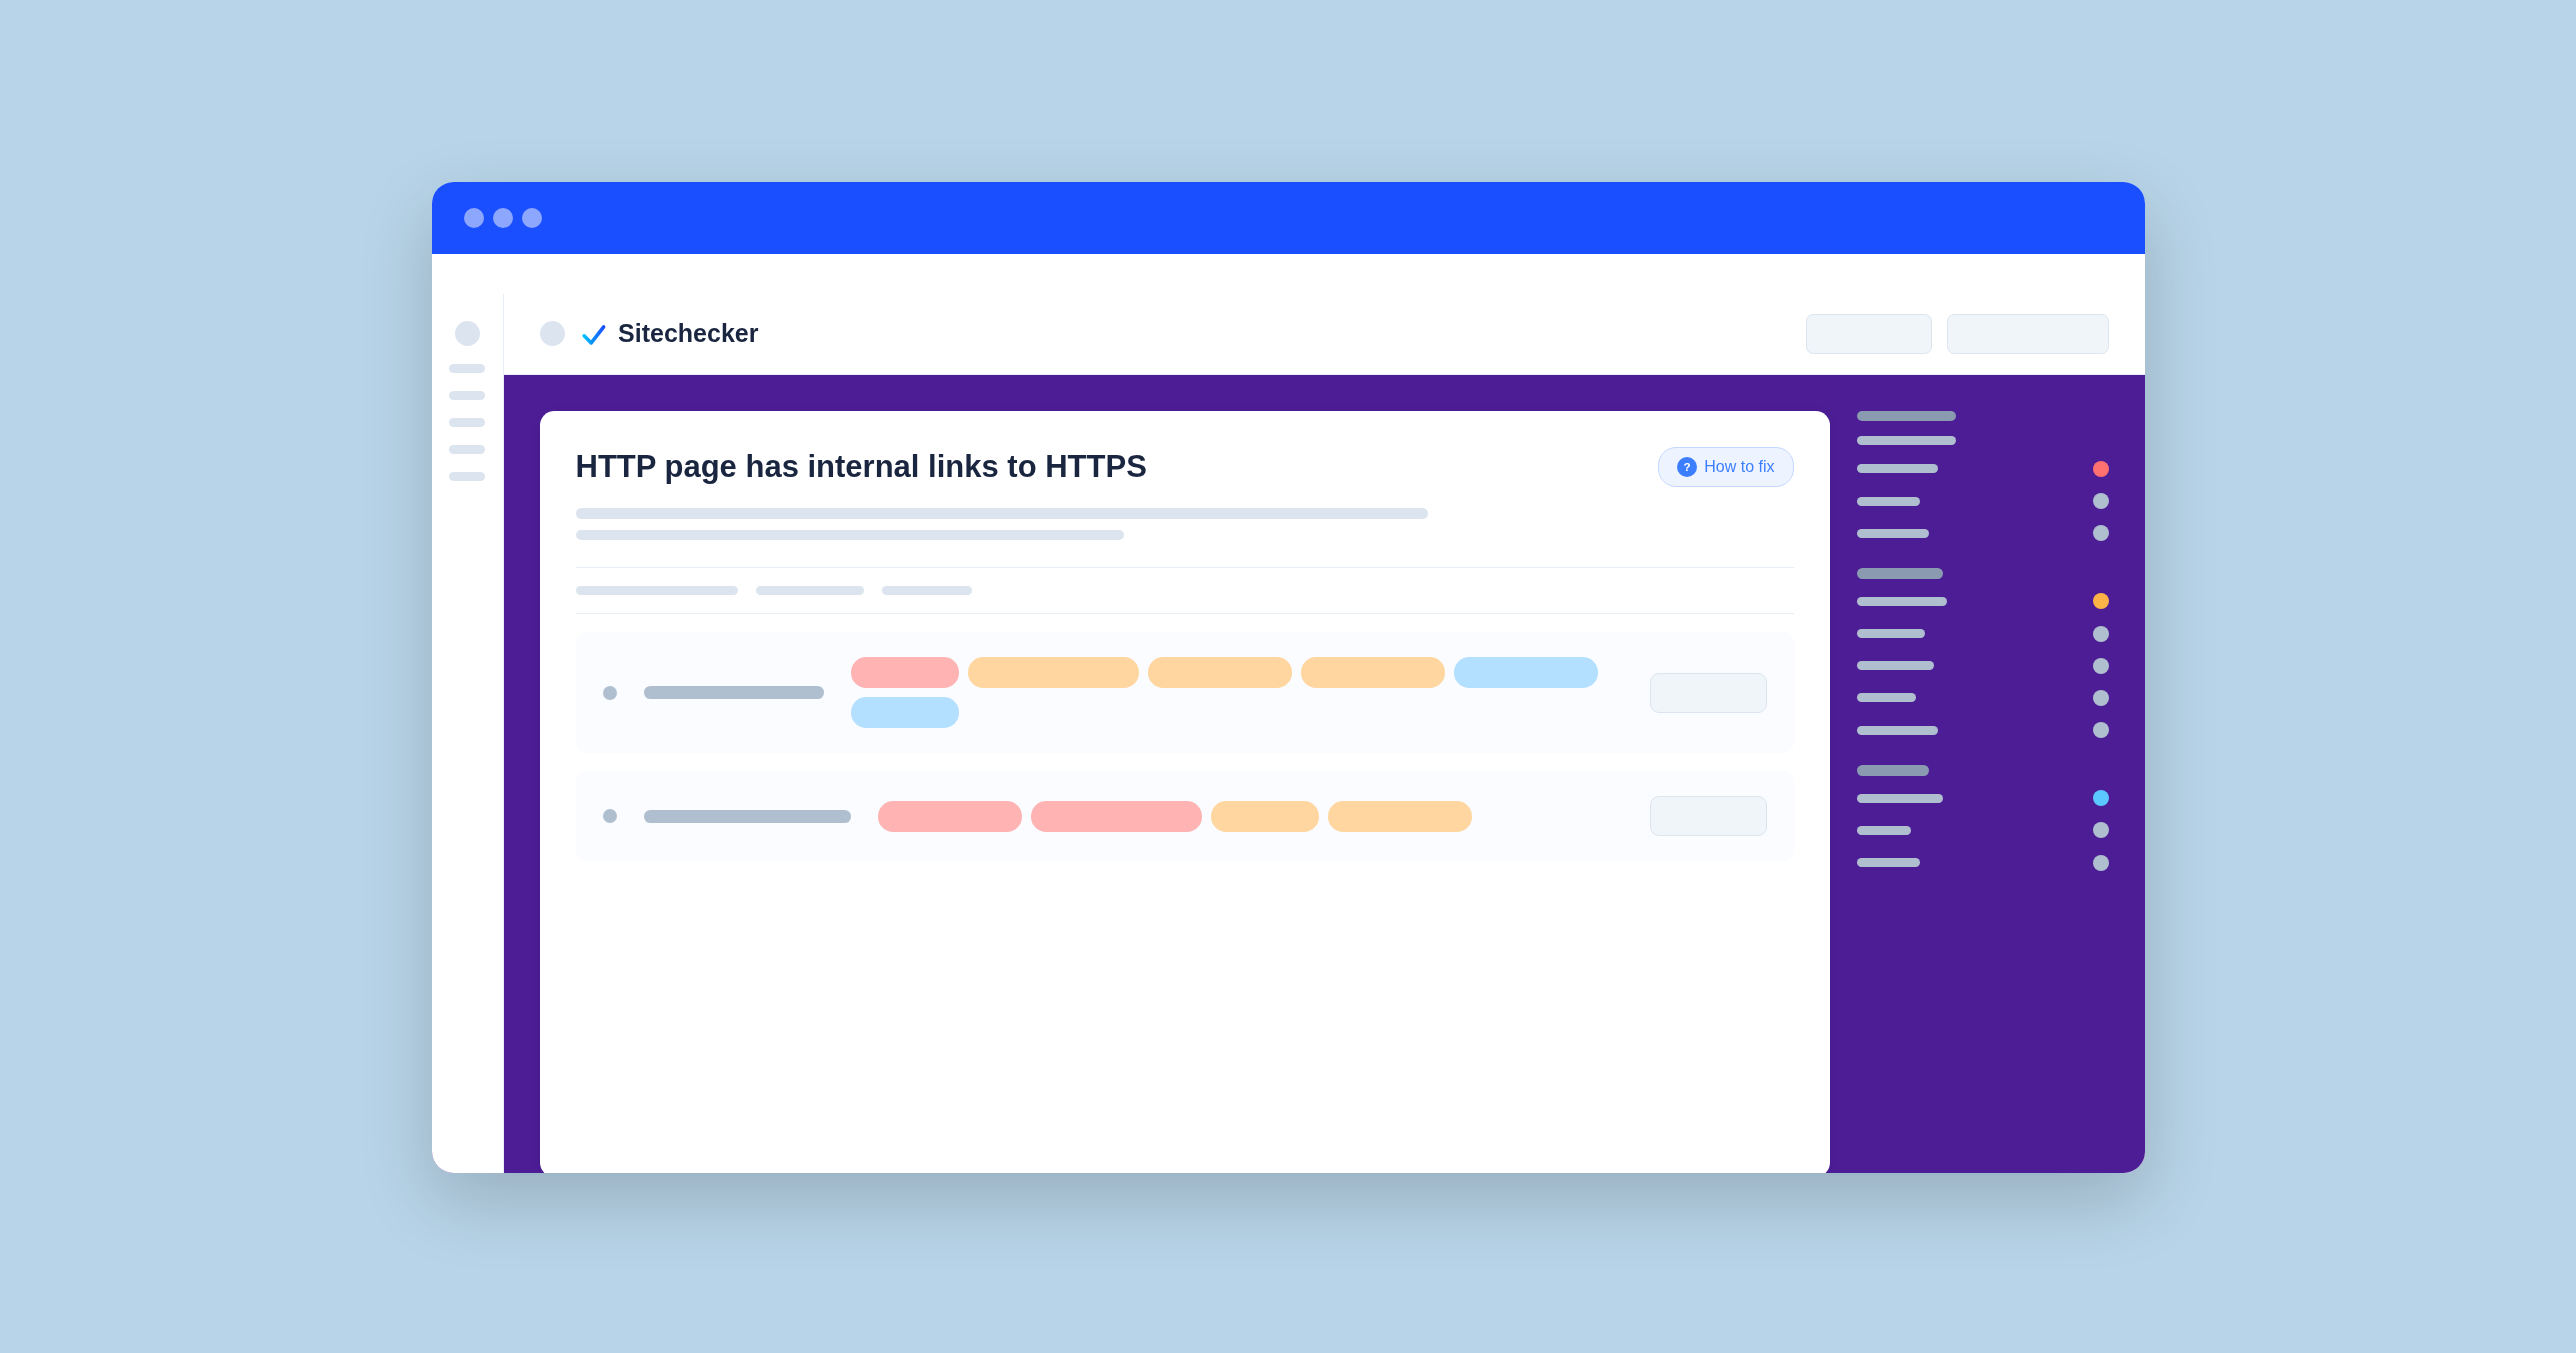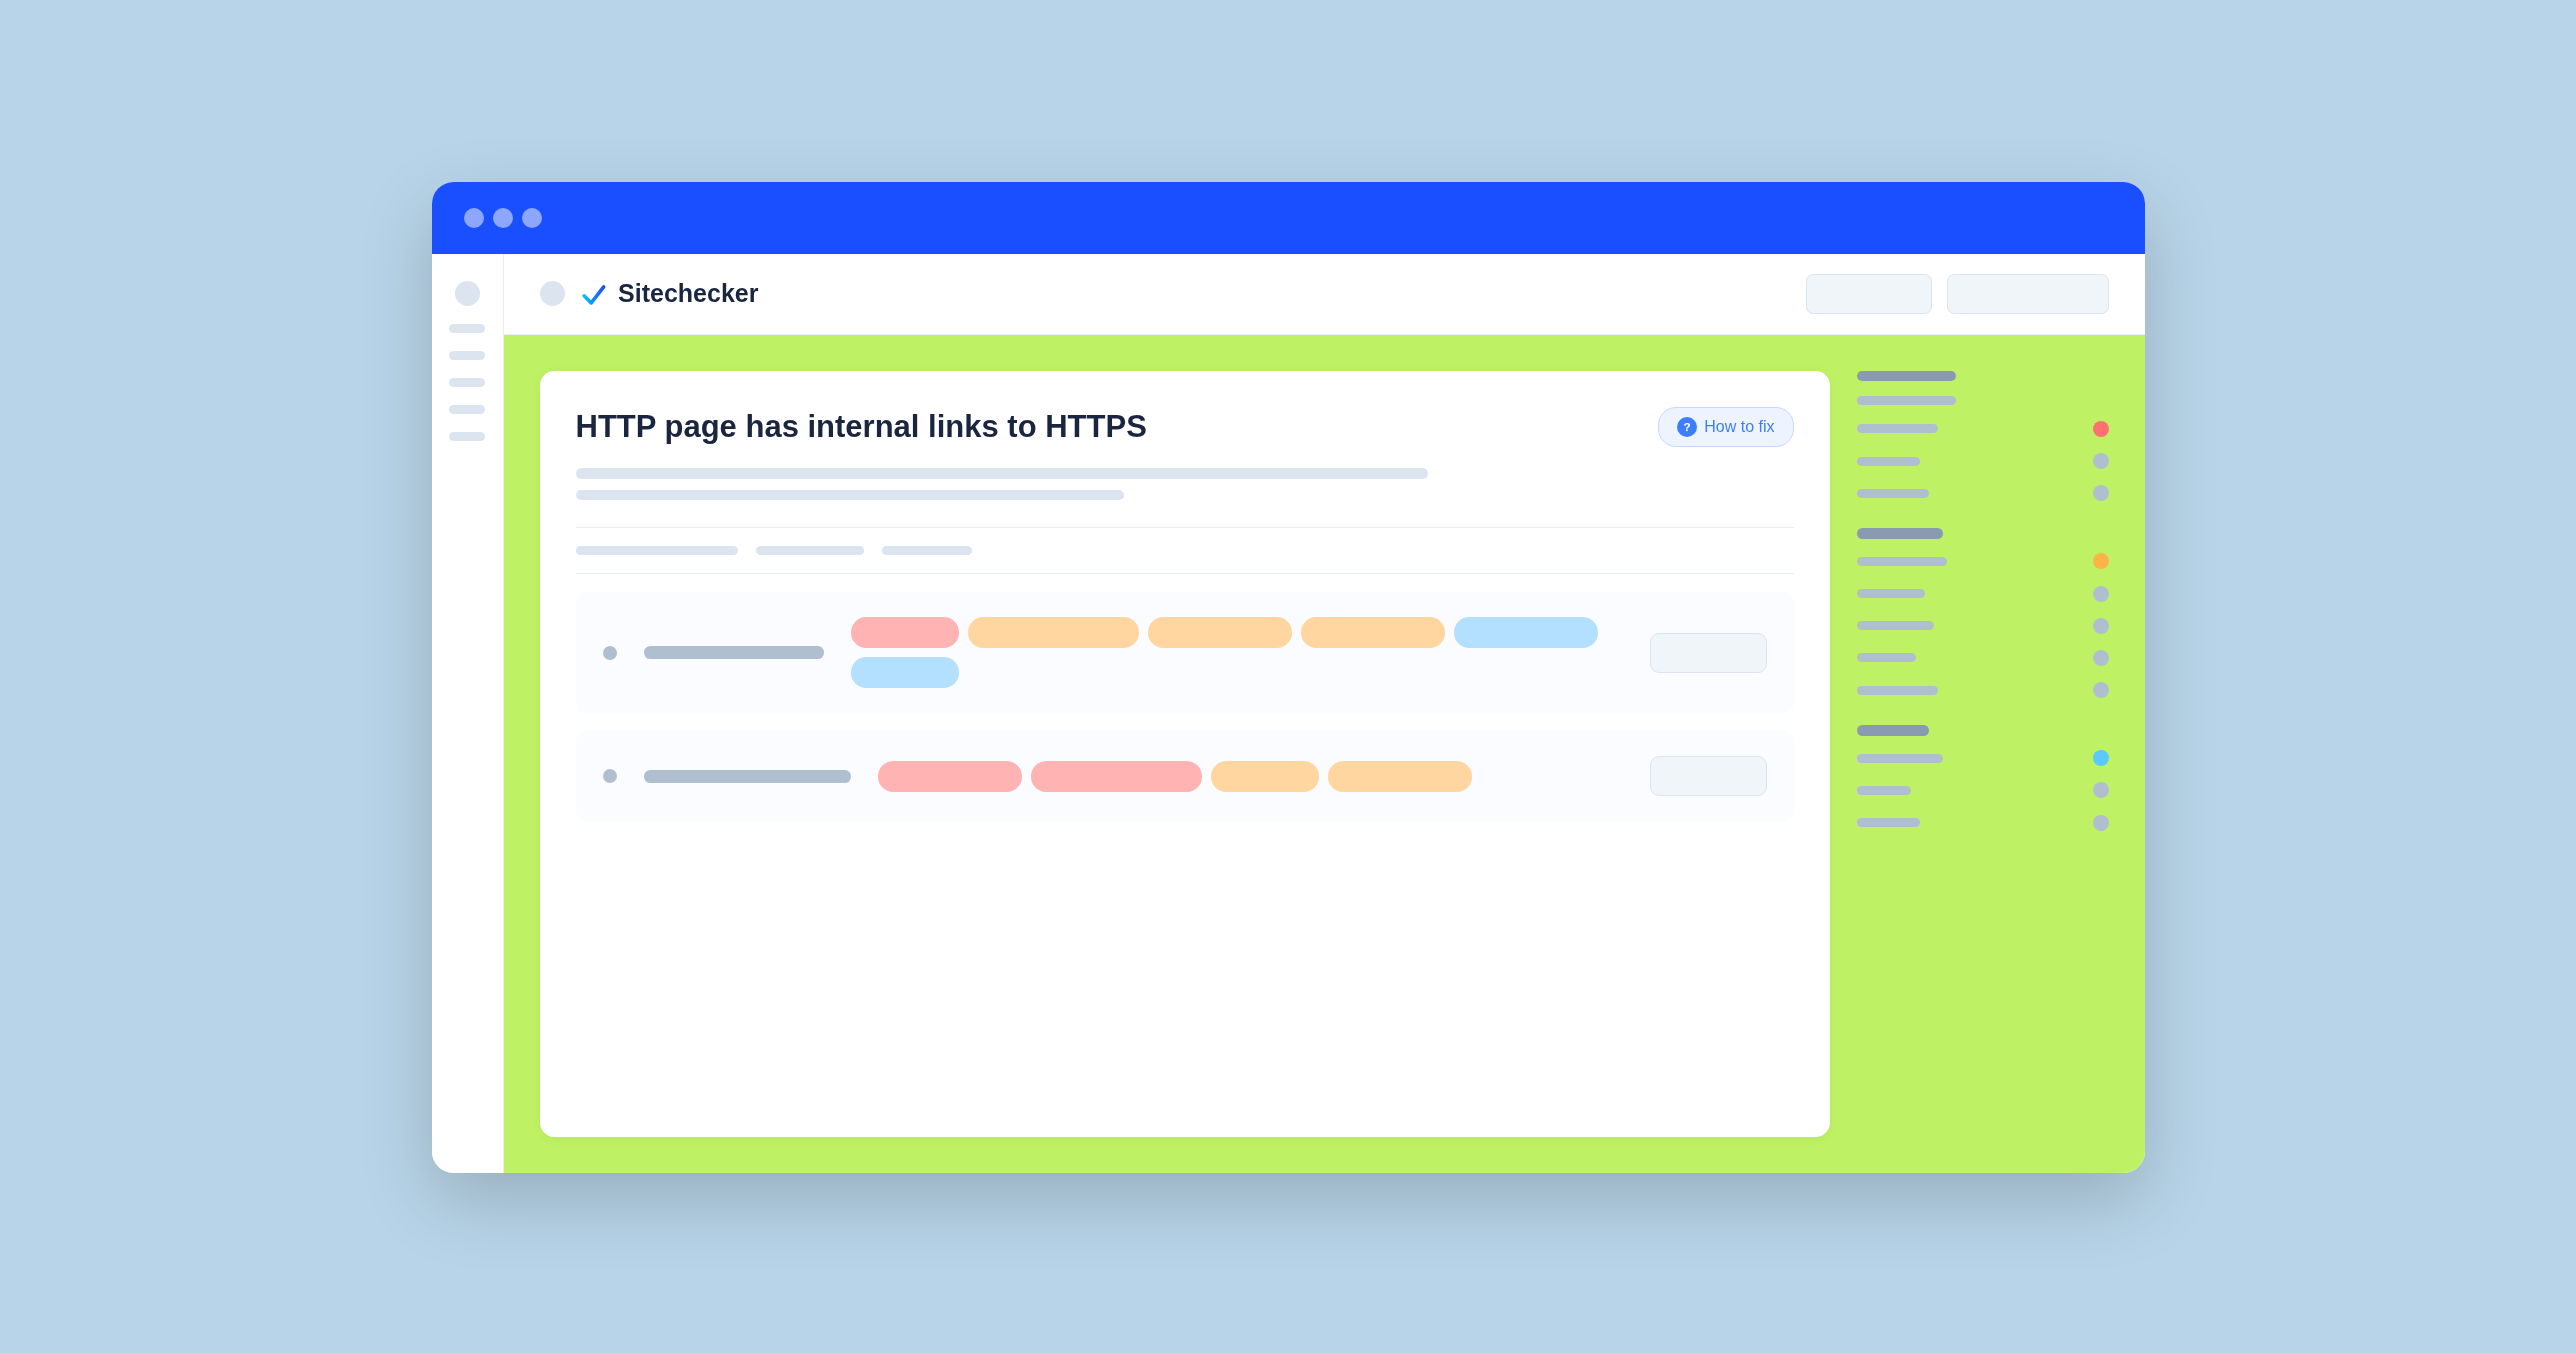--- a/index.html
+++ b/index.html
@@ -39,21 +39,22 @@
     .browser-dot {
       width: 20px;
       height: 20px;
       border-radius: 50%;
       background: rgba(255,255,255,0.5);
     }
 
     .browser-body {
       display: flex;
       height: calc(100% - 72px);
-      background: #bef264;
+      background: #4c1d95;
+      margin-top: 40px;
     }
 
     
     .sidebar {
       width: 72px;
       background: #fff;
       display: flex;
       flex-direction: column;
       align-items: center;
       padding: 27px 0;

